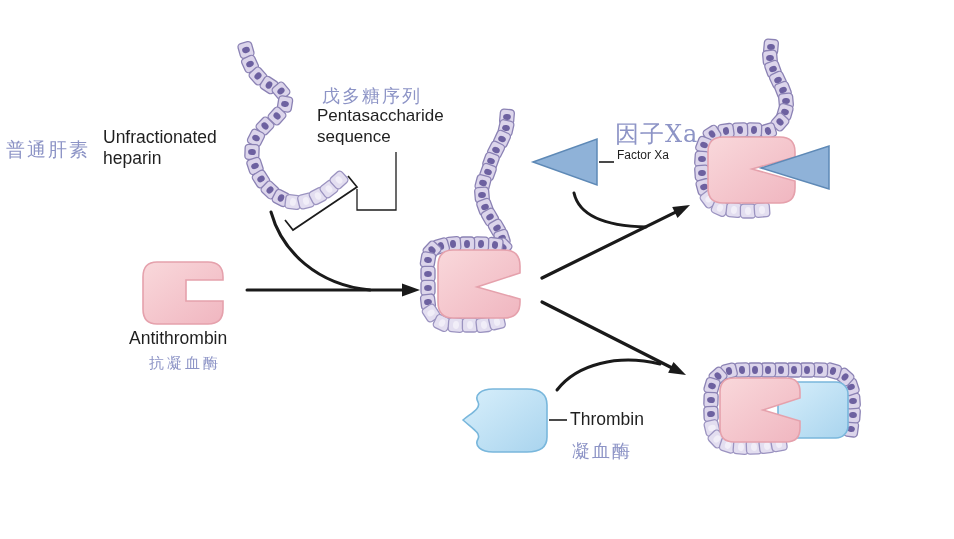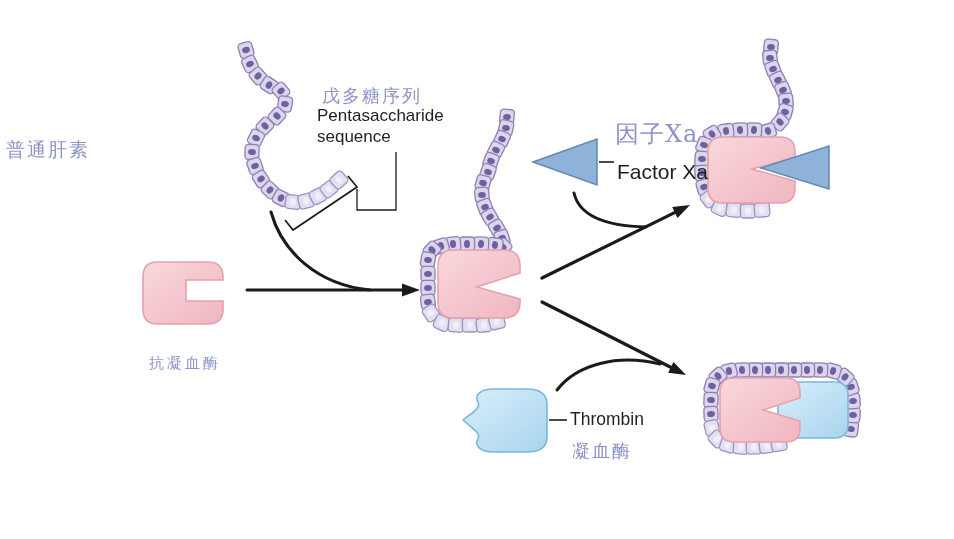--- a/index.html
+++ b/index.html
@@ -13,21 +13,21 @@
     font-family:"DejaVu Serif","Liberation Serif",serif;
     color:#8d94c6;
   }
   .lbl-ufh-cjk{left:6px;top:137px;font-size:19px;letter-spacing:2px;text-align:right;}
   .lbl-ufh-en{left:103px;top:127px;font-size:17.5px;line-height:1.22;}
   .lbl-penta-cjk{left:322px;top:84px;width:152px;text-align:left;font-size:18px;letter-spacing:2px;}
   .lbl-penta-en{left:317px;top:105px;width:162px;text-align:left;font-size:17px;line-height:1.25;}
   .lbl-at-en{left:129px;top:328px;font-size:17.5px;}
   .lbl-at-cjk{left:149px;top:354px;font-size:15px;letter-spacing:3px;}
   .lbl-fxa-cjk{left:615px;top:118px;font-size:24px;letter-spacing:1px;}
-  .lbl-fxa-en{left:617px;top:148px;font-size:21px;margin-top:12px;}
+  .lbl-fxa-en{left:617px;top:148px;font-size:12px;}
   .lbl-thr-en{left:570px;top:409px;font-size:17.5px;}
   .lbl-thr-cjk{left:572px;top:439px;font-size:18px;letter-spacing:2px;}
 </style>
 </head>
 <body>
 
 <div class="stage">
 
   <svg width="954" height="539" viewBox="0 0 954 539">
     <defs>
@@ -464,21 +464,24 @@
         <g transform="translate(779,444) rotate(-9.5)">
           <rect x="-7.6" y="-7" width="15.2" height="14" rx="3.5" fill="#e3def0" stroke="#9b93c0" stroke-width="1.3"></rect>
           <ellipse rx="3" ry="3.9" fill="#f1eef8"></ellipse>
         </g>
       </g>
     <rect x="778" y="382" width="70" height="56" rx="12" fill="url(#blueG)" stroke="#79b7dc" stroke-width="1.6"></rect>
     <path d="M734,378 H786 Q800,378 800,392 V398 L763,410 L800,421 V428 Q800,442 786,442 H734 Q720,442 720,428 V392 Q720,378 734,378 Z" fill="url(#pinkG)" stroke="#e5a1ac" stroke-width="1.6"></path>
   </svg>
 
   <div class="lbl cjk lbl-ufh-cjk">普通肝素</div>
+  <div class="lbl lbl-ufh-en">Unfractionated
+heparin</div>
   <div class="lbl cjk lbl-penta-cjk">戊多糖序列</div>
   <div class="lbl lbl-penta-en">Pentasaccharide
 sequence</div>
+  <div class="lbl lbl-at-en">Antithrombin</div>
   <div class="lbl cjk lbl-at-cjk">抗凝血酶</div>
   <div class="lbl cjk lbl-fxa-cjk">因子Xa</div>
   <div class="lbl lbl-fxa-en">Factor Xa</div>
   <div class="lbl lbl-thr-en">Thrombin</div>
   <div class="lbl cjk lbl-thr-cjk">凝血酶</div>
 </div>
 
 </body></html>

